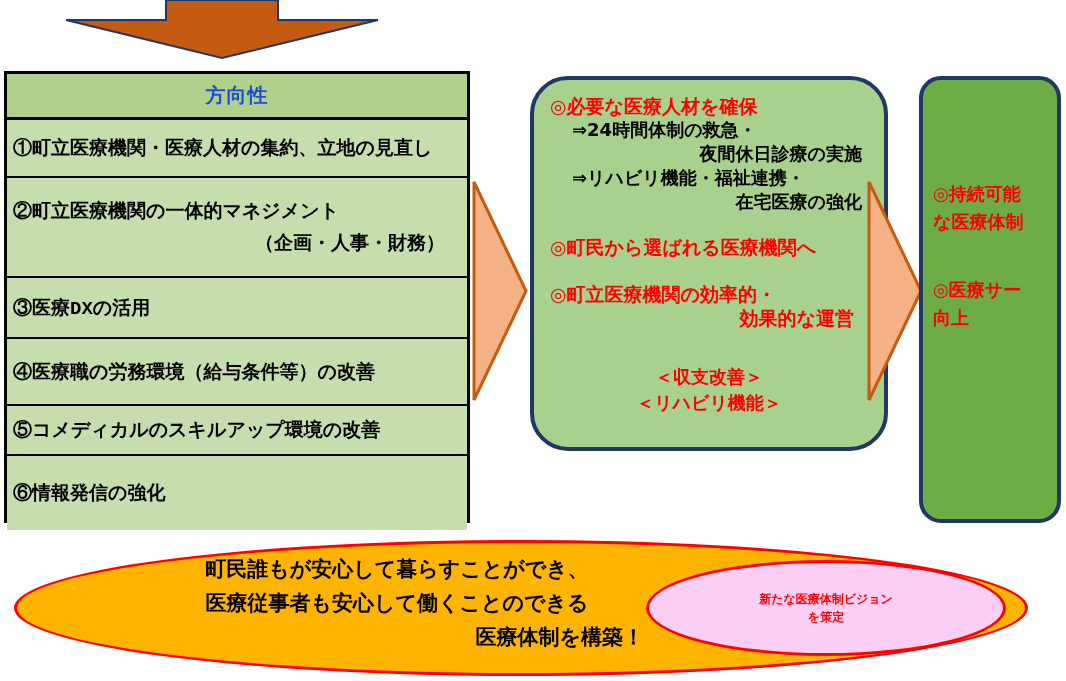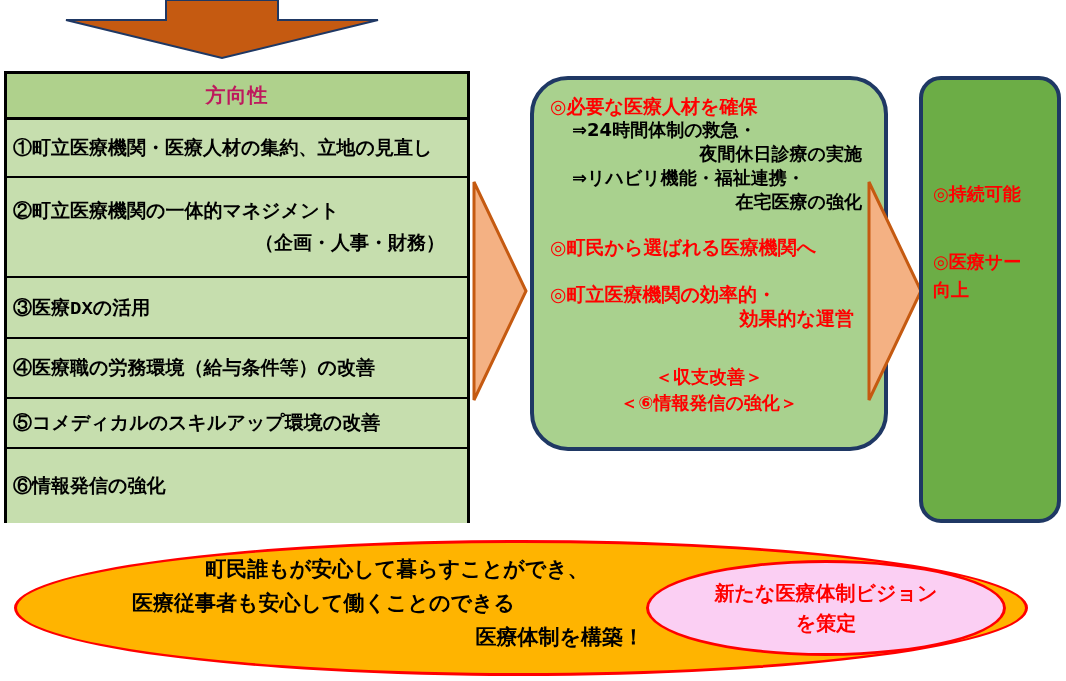--- a/index.html
+++ b/index.html
@@ -39,41 +39,41 @@
   .tbl-header {
     height: 46px;
     background: #AFD18C;
     border-bottom: 3px solid #000000;
     box-sizing: border-box;
     display: flex;
     align-items: center;
     justify-content: center;
     font-size: 20px;
     font-weight: bold;
-    color: #be185d;
+    color: #1d4ed8;
     letter-spacing: 1px;
   }
   .tbl-row {
     box-sizing: border-box;
     border-bottom: 2px solid #000000;
     display: flex;
     flex-direction: column;
     justify-content: center;
     padding: 0 6px;
     background: #C6DEAE;
     color: #000000;
     font-size: 19px;
     font-weight: bold;
     font-family: Liberation Mono, monospace;
   }
   .tbl-row:last-child { border-bottom: none; }
   .tbl-row.r1 { height: 58px; }
   .tbl-row.r2 { height: 100px; }
   .tbl-row.r3 { height: 61px; }
-  .tbl-row.r4 { height: 60px; }
+  .tbl-row.r4 { height: 67px; }
   .tbl-row.r5 { height: 50px; }
   .tbl-row.r6 { height: 74px; }
   .tbl-line2 { text-align: right; padding-right: 16px; margin-top: 6px; }
 
   
   .chev {
     position: absolute;
   }
 
   
@@ -164,42 +164,42 @@
     left: 120px;
     top: 552px;
     width: 530px;
     color: #000000;
     font-size: 21px;
     font-weight: bold;
     line-height: 1.62;
     margin-left: 12px;
   }
   #vision-text .l1 { text-align: center; }
-  #vision-text .l2 { text-align: left; font-family: Liberation Serif, serif; }
+  #vision-text .l2 { text-align: center; font-family: Liberation Serif, serif; }
   #vision-text .l3 { text-align: right; padding-right: 18px; }
 
   
   #plan-ellipse {
     position: absolute;
     left: 646px;
     top: 560px;
     width: 360px;
     height: 96px;
     background: #FBCFF3;
     border: 3px solid #FF0000;
     border-radius: 50%;
     box-sizing: border-box;
     display: flex;
     flex-direction: column;
     align-items: center;
     justify-content: center;
   }
   .plan-line {
     color: #FF0000;
-    font-size: 20px;
+    font-size: 12px;
     font-weight: bold;
     line-height: 1.5;
     white-space: nowrap;
   }
 </style>
 </head>
 <body>
 
 <svg id="top-arrow" viewBox="0 0 320 62" preserveAspectRatio="none">
   <polygon points="104,2 216,2 216,22 316,22 160,60 4,22 104,22" fill="#C55A11" stroke="#1F3864" stroke-width="2"></polygon>
@@ -251,29 +251,30 @@
 
   <div class="goal-gap"></div>
 
   <div class="goal-head">◎町立医療機関の効率的・</div>
   <div class="goal-indent-red">効果的な運営</div>
 
   <div class="goal-gap"></div>
   <div class="goal-gap-sm"></div>
 
   <div class="goal-center">＜収支改善＞</div>
-  <div class="goal-center">＜⑥情報発信の強化＞</div>
+  <div class="goal-center">＜リハビリ機能＞</div>
 </div>
 
 <svg class="chev" style="left:866px; top:180px; width:58px; height:222px;" viewBox="0 0 58 222" preserveAspectRatio="none">
   <polygon points="3,2 55,111 3,220" fill="#F4B183" stroke="#C55A11" stroke-width="3"></polygon>
 </svg>
 
 <div id="outcome-box">
   <div class="outcome-line">◎持続可能</div>
+  <div class="outcome-line">な医療体制</div>
 
   <div class="outcome-gap"></div>
 
   <div class="outcome-line">◎医療サー</div>
   <div class="outcome-line">向上</div>
 </div>
 
 <div id="vision-ellipse"></div>
 
 <div id="vision-text">

